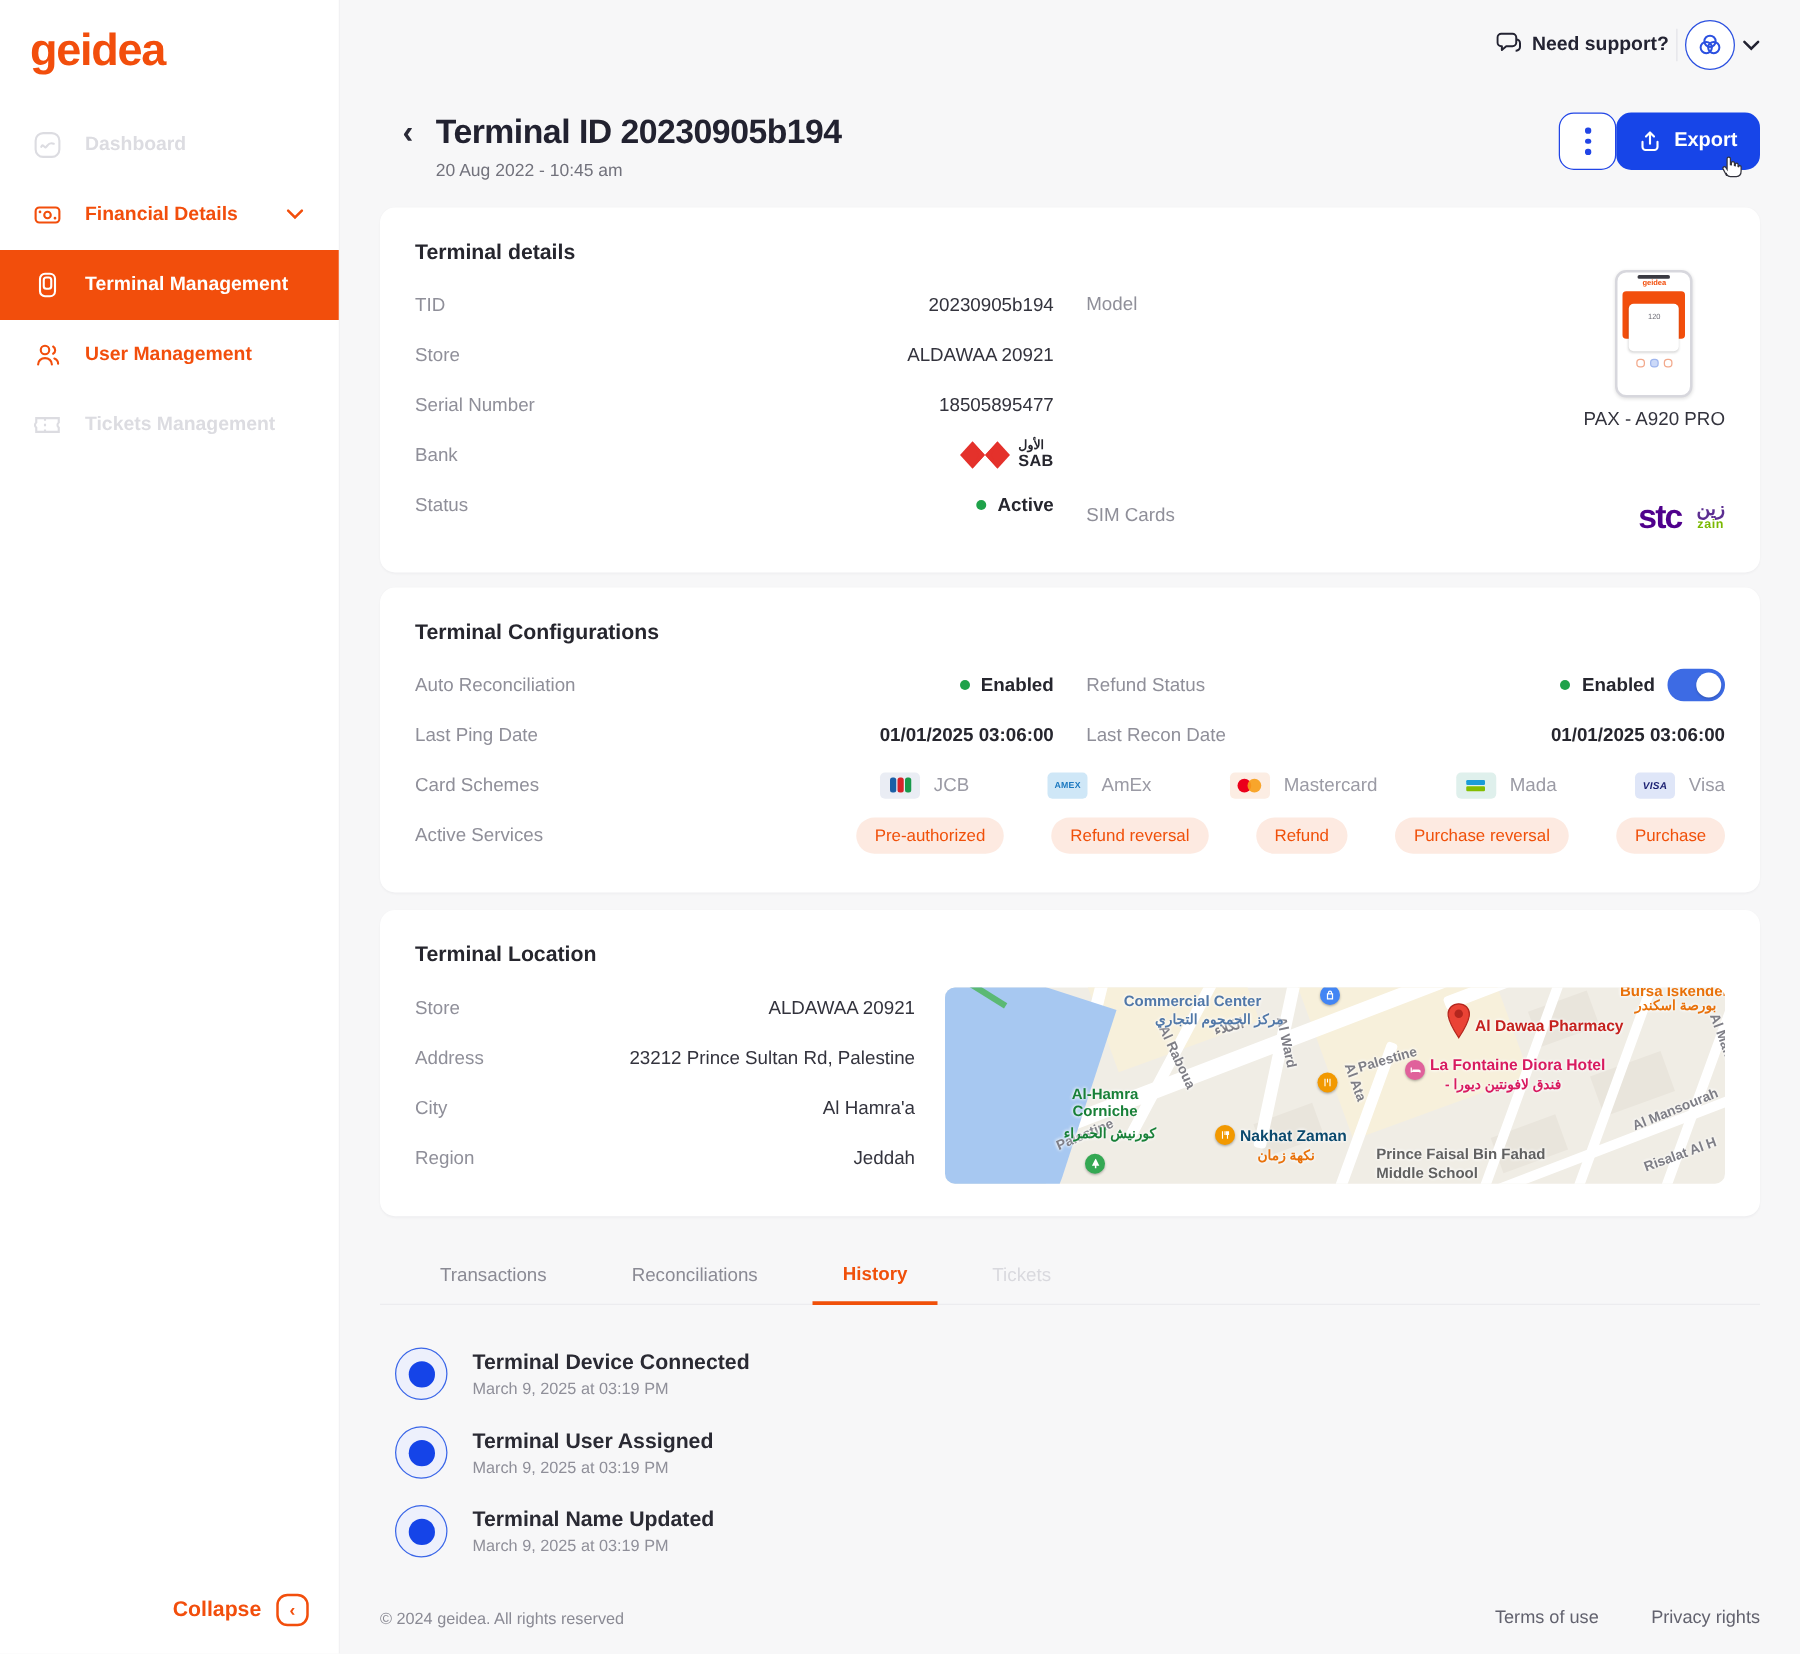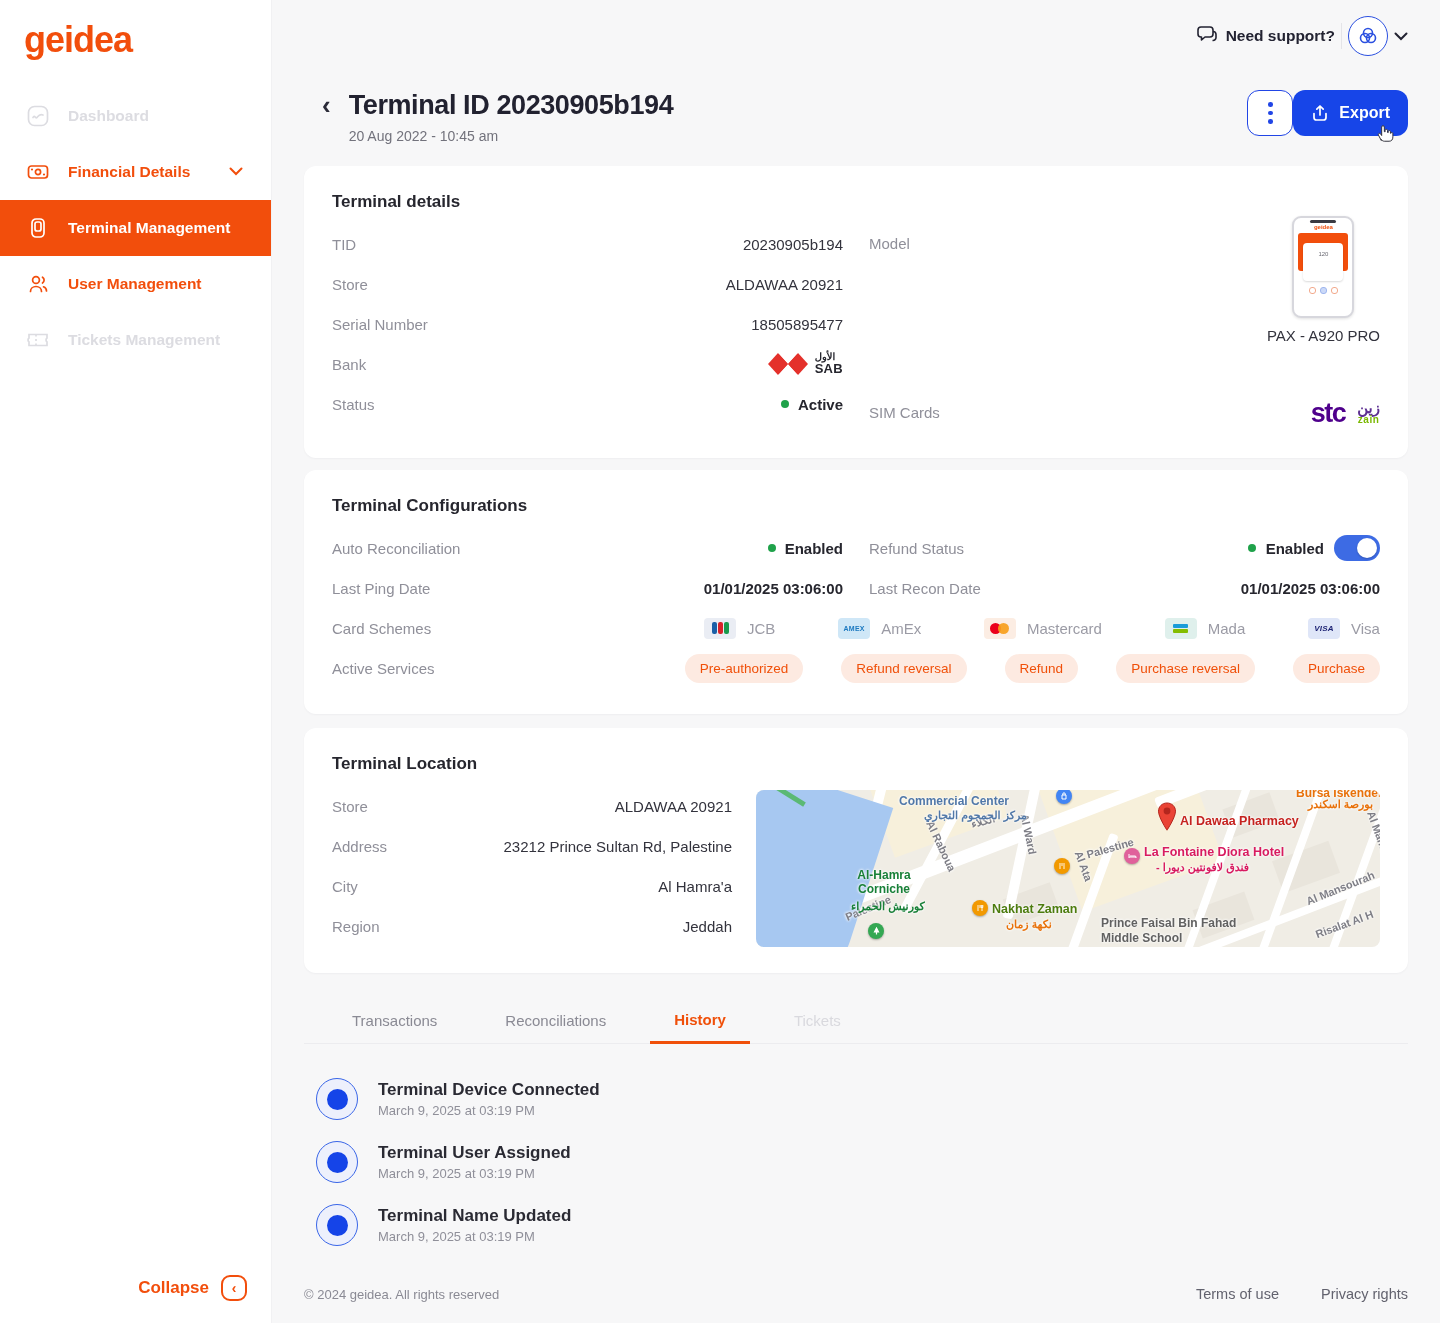--- a/index.html
+++ b/index.html
@@ -509,21 +509,21 @@
         <span class="pin-circ" style="left:112px;top:133px;background:#34A853">
             <svg width="9" height="9" viewBox="0 0 9 9">
               <path d="M4.5 1 2.5 5h4zM4.5 5v2.5" stroke="#fff" stroke-width="1.2" fill="#fff"></path>
             </svg>
           </span>
         <span class="pin-circ" style="left:216px;top:110px;background:#F29900">
             <svg width="8" height="8" viewBox="0 0 8 8">
               <path d="M2 1v6M4 1v3M6 1v6M5.2 1v2.5h1.6V1" stroke="#fff" stroke-width=".9" fill="none"></path>
             </svg>
           </span>
-        <span class="map-label poi-en" style="left:236px;top:112px;color:#4d7c0f;font-size:12.5px">Nakhat Zaman</span>
+        <span class="map-label poi-en" style="left:236px;top:112px;color:#0c4a6e;font-size:12.5px">Nakhat Zaman</span>
         <span class="map-label" style="left:250px;top:128px;color:#E8710A;font-weight:600">نكهة زمان</span>
         <span class="pin-circ" style="left:298px;top:68px;background:#F29900">
             <svg width="8" height="8" viewBox="0 0 8 8">
               <path d="M2 1v6M4 1v3M6 1v6" stroke="#fff" stroke-width=".9" fill="none"></path>
             </svg>
           </span>
         <span class="pin-circ" style="left:368px;top:58px;background:#E0619B">
             <svg width="9" height="8" viewBox="0 0 9 8">
               <path d="M1 6V2M1 5h7v1M2 4h5a1 1 0 0 1 1 1" stroke="#fff" stroke-width="1" fill="none"></path>
             </svg>

